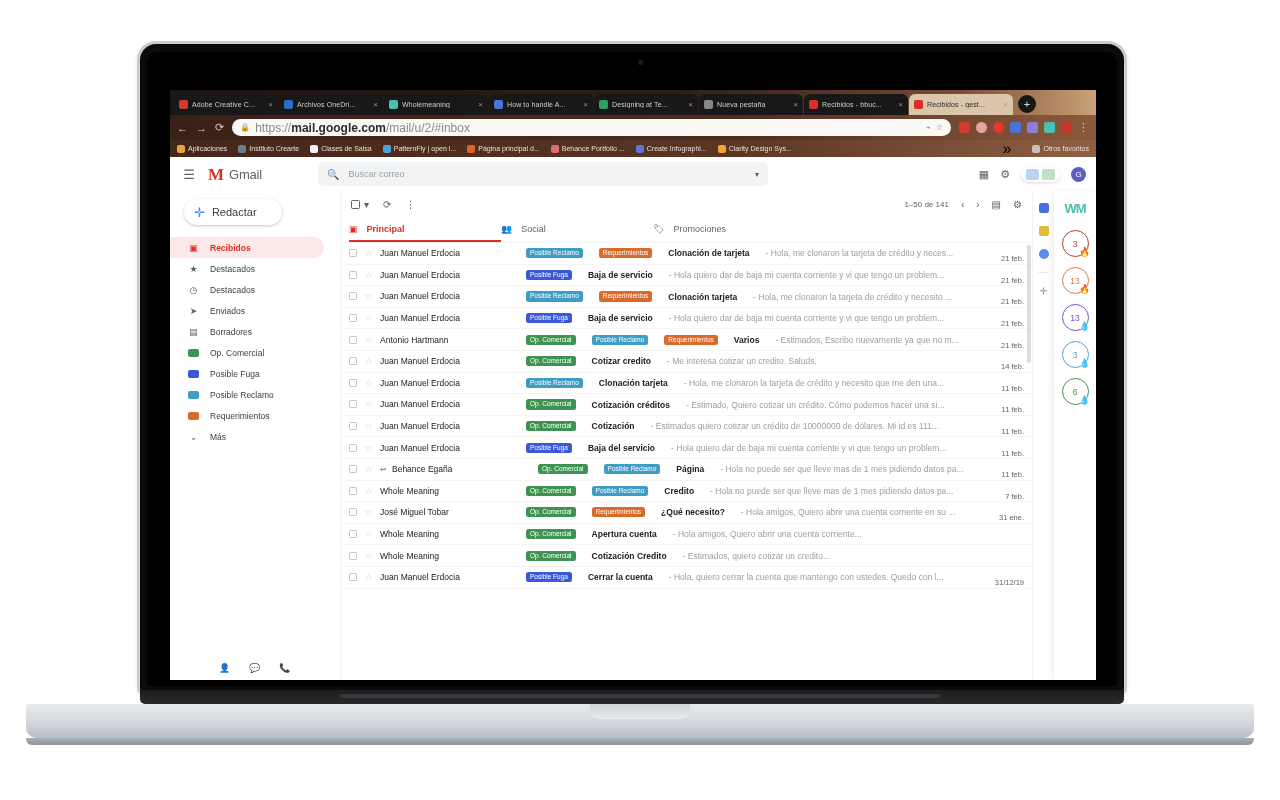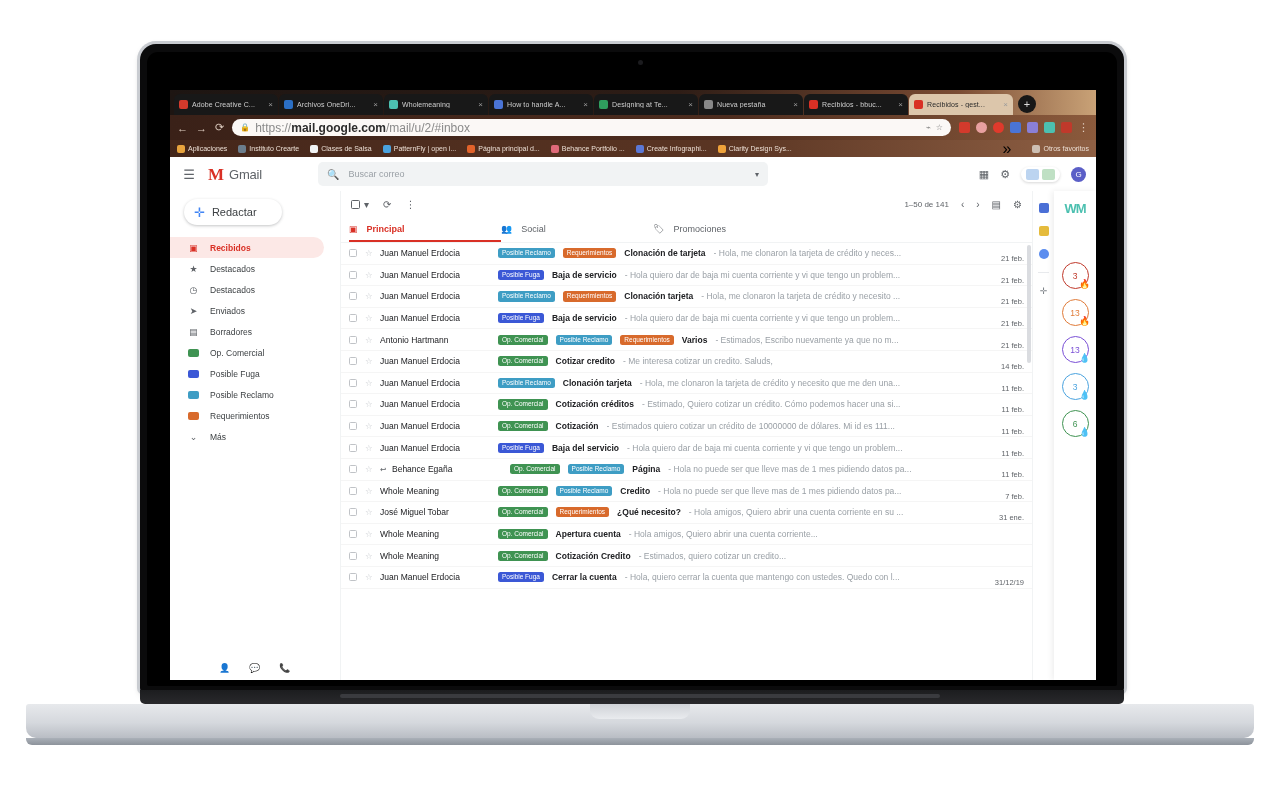--- a/index.html
+++ b/index.html
@@ -138,42 +138,42 @@
   .grows { flex:1 1 auto; overflow:hidden; position:relative; }
   .grow { height:21.6px; display:flex; align-items:center; gap:0;
       border-bottom:1px solid #f5f5f5; padding:0 8px; }
   .grow .gcb { width:16px; flex:0 0 auto; }
   .grow .gcb i { display:block; width:8px; height:8px; border:1.2px solid #c0c3c7;
       border-radius:1.5px; }
   .grow .gstar { width:15px; flex:0 0 auto; color:#c9ccd0; font-size:8.5px; }
   .grow .greply { width:12px; flex:0 0 auto; color:#5f6368; font-size:7.5px; }
   .grow .gsender { width:118px; flex:0 0 auto; font-size:8.5px; color:#202124;
       white-space:nowrap; overflow:hidden; text-overflow:ellipsis; padding-right:6px; }
-  .grow .gmid { flex:1 1 auto; min-width:0; display:flex; align-items:flex-start; gap:8px;
-      overflow:hidden; }
+  .grow .gmid { flex:1 1 auto; min-width:0; display:flex; align-items:flex-end; gap:16px;
+      overflow:hidden;margin-left:28px; }
   .lbl { font-size:6.5px; color:#fff; border-radius:2.5px; padding:1px 4px;
       white-space:nowrap; flex:0 0 auto; line-height:1.25; }
   .gsubj { font-size:8.5px; color:#202124; font-weight:700; white-space:nowrap;
       flex:0 0 auto; }
   .gsnip { font-size:8.5px; color:#9aa0a6; white-space:nowrap; overflow:hidden;
       text-overflow:ellipsis; flex:1 1 auto; min-width:0; }
   .gdate { width:44px; flex:0 0 auto; text-align:right; font-size:7.5px;
       color:#5f6368;margin-top:11px; }
   .scrollbar { position:absolute; right:1px; top:2px; width:4px; height:118px;
       background:#dadce0; border-radius:2px; }
 
   
   .gpanel { width:22px; flex:0 0 auto; border-left:1px solid #f1f3f4;
       display:flex; flex-direction:column; align-items:center; gap:13px; padding-top:12px; }
   .gpicon { width:10px; height:10px; border-radius:2px; }
 
   
   .wmrail { width:42px; flex:0 0 auto; background:#fff;
       box-shadow:-2px 0 6px rgba(0,0,0,.07); display:flex; flex-direction:column;
-      align-items:center; padding-top:10px;gap:32px; }
+      align-items:center; padding-top:10px; }
   .wmlogo { font-size:13px; letter-spacing:-1px; color:#4cc0b0; font-weight:700;
       margin-bottom:14px; font-family:"Liberation Sans", sans-serif; }
   .badge { width:27px; height:27px; border-radius:50%; margin-bottom:10px;
       display:flex; align-items:center; justify-content:center; position:relative;
       border:1.6px solid currentColor; }
   .badge span.num { font-size:8.5px; font-weight:400; }
   .badge .drop { position:absolute; right:-3px; bottom:-1px; font-size:9px; }
 </style>
 </head>
 <body>

